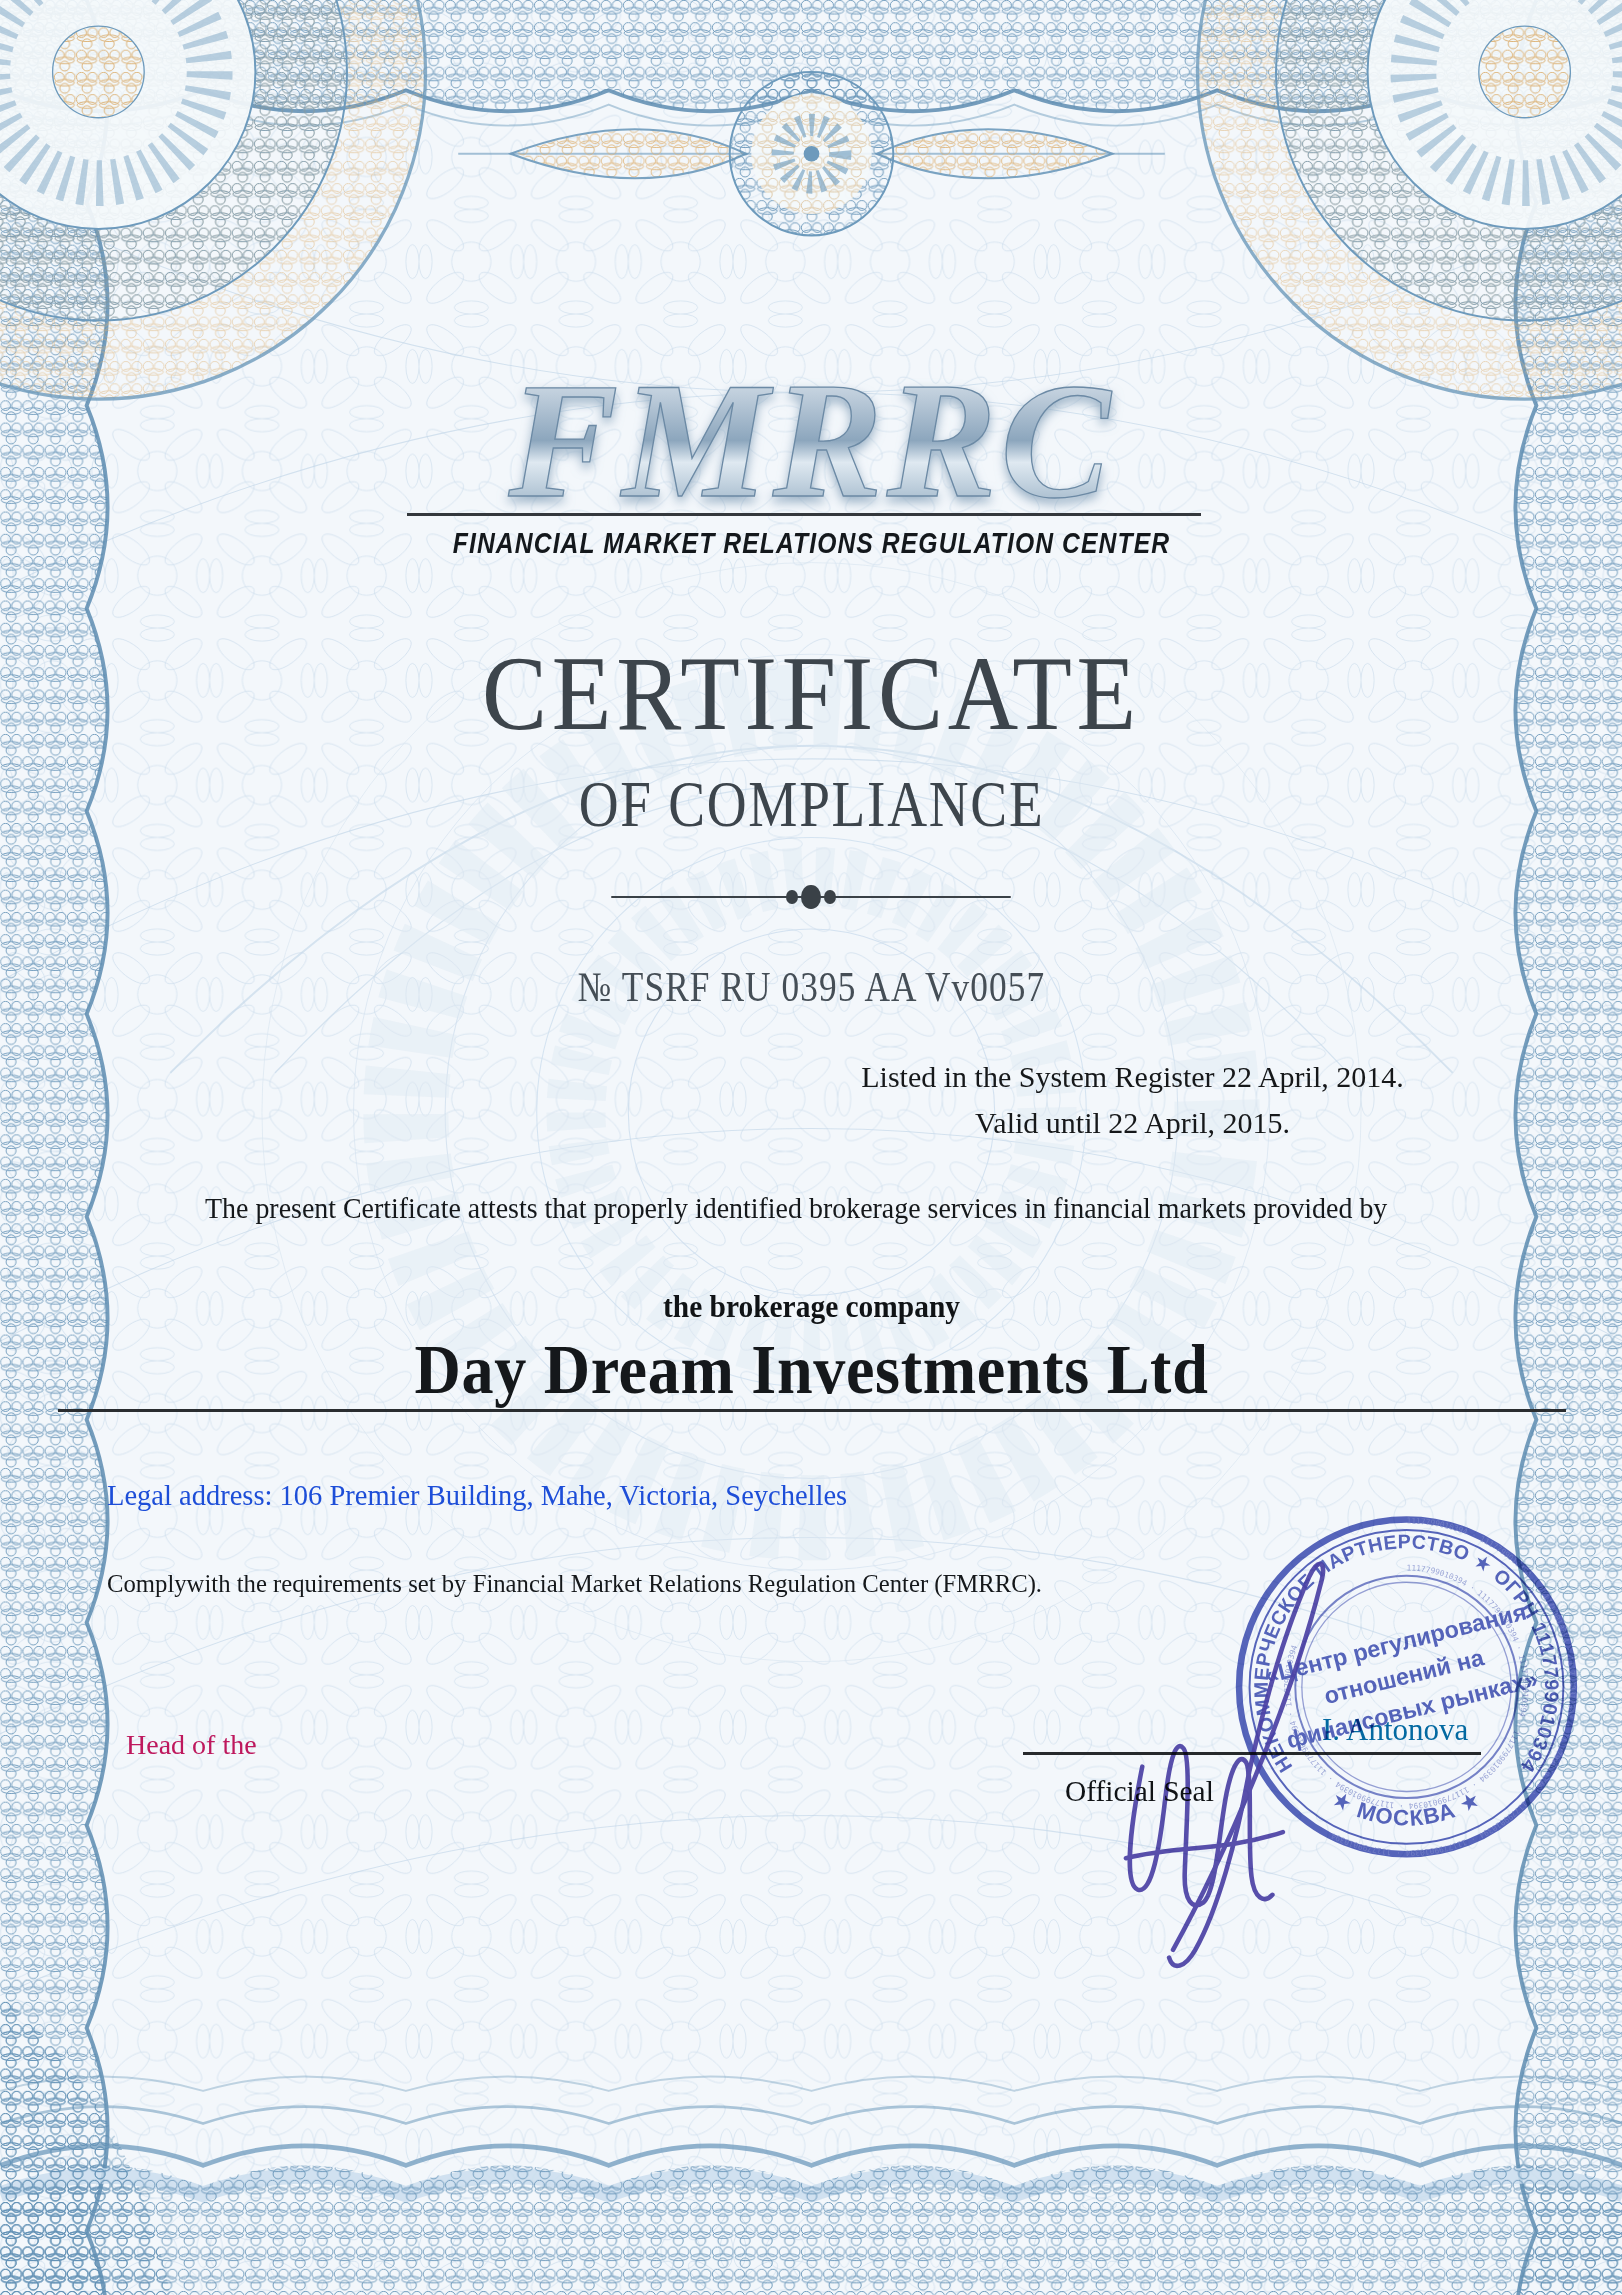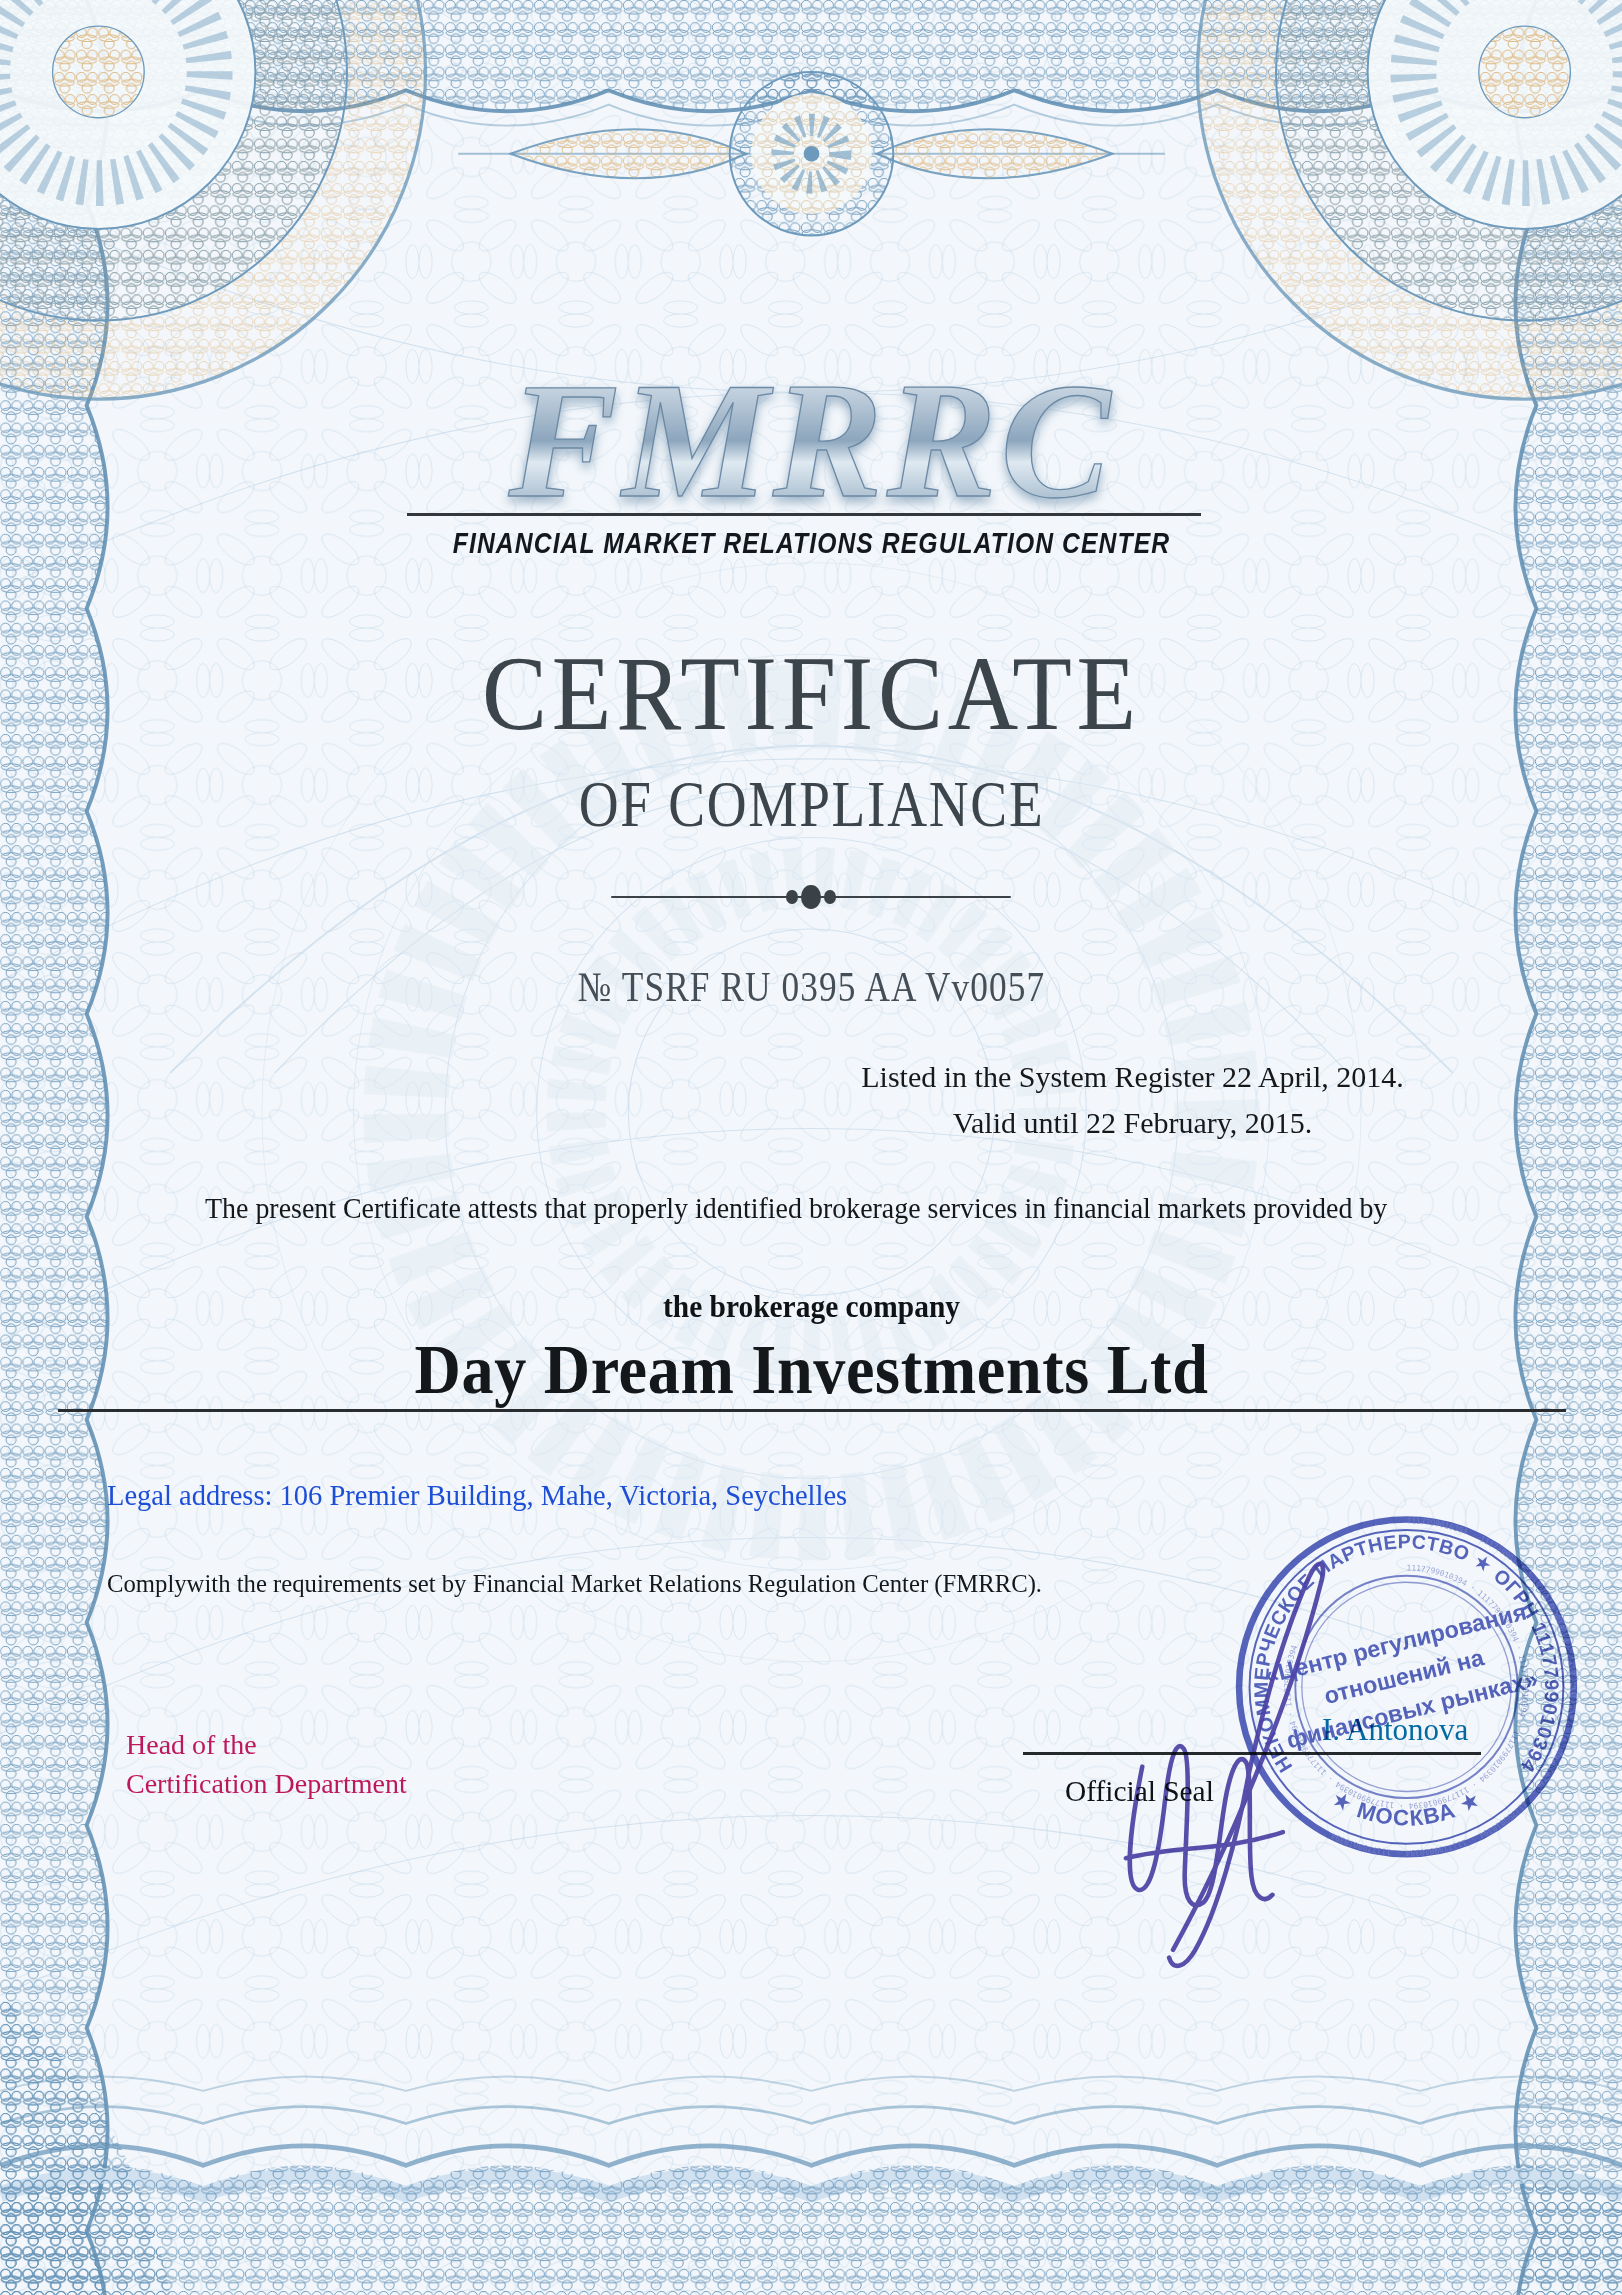--- a/index.html
+++ b/index.html
@@ -188,41 +188,40 @@
     <div class="bar"></div>
     <div class="d1"></div>
     <div class="d2"></div>
     <div class="d3"></div>
   </div>
 
   <div class="abs center certnum txt">№ TSRF RU 0395 AA Vv0057</div>
 
   <div class="abs dates txt">
     <div>Listed in the System Register 22 April, 2014.</div>
-    <div>Valid until 22 February, 2015.</div>
+    <div>Valid until 22 April, 2015.</div>
   </div>
 
   <div class="paragraph txt">
     <span class="condensedL">The present Certificate attests that properly identified brokerage services in financial markets provided by</span>
   </div>
 
   <div class="abs center broklabel txt">the brokerage company</div>
   <div class="abs center company txt">Day Dream Investments Ltd</div>
   <div class="rule-company"></div>
 
   <div class="legal txt">
     <span class="condensedL">Legal address: 106 Premier Building, Mahe, Victoria, Seychelles</span>
   </div>
   <div class="comply txt">
     <span class="condensedL">Complywith the requirements set by Financial Market Relations Regulation Center (FMRRC).</span>
   </div>
 
   <div class="headrole txt">
     <div>Head of the</div>
-    <div>Certification Department</div>
   </div>
 
   <div class="antonova txt">I. Antonova</div>
   <div class="rule-sign"></div>
   <div class="sealword txt">Official Seal</div>
 
   <svg id="inkLayer" class="ink" width="589" height="497" viewBox="0 0 900 760" style="left:1008px;top:1492px;">
     <defs>
       <path id="ringTopPath" d="M435.4 419.7 A212 212 0 1 1 782.6 419.7" fill="none"></path>
       <path id="ringBottomPath" d="M446.6 434.3 A212 212 0 0 0 771.4 434.3" fill="none"></path>

